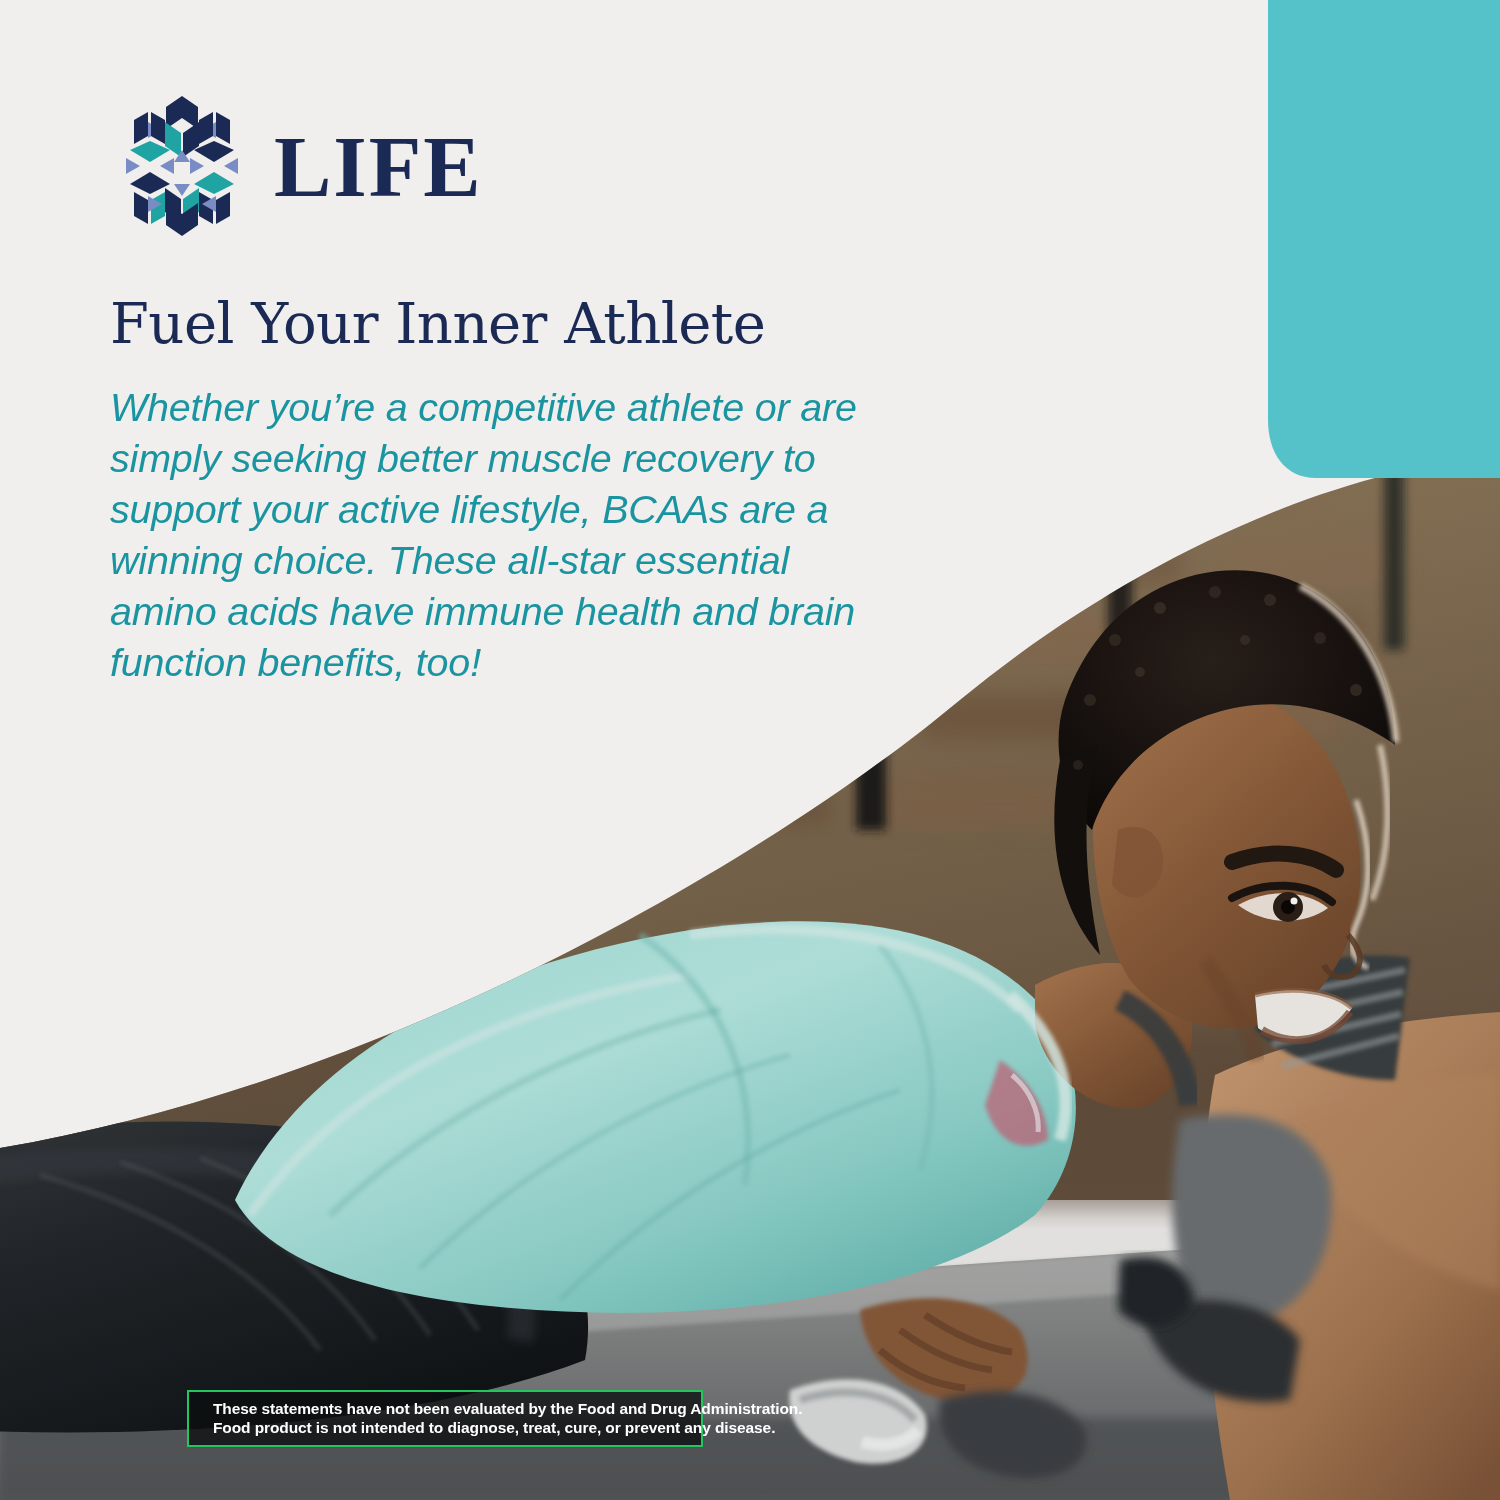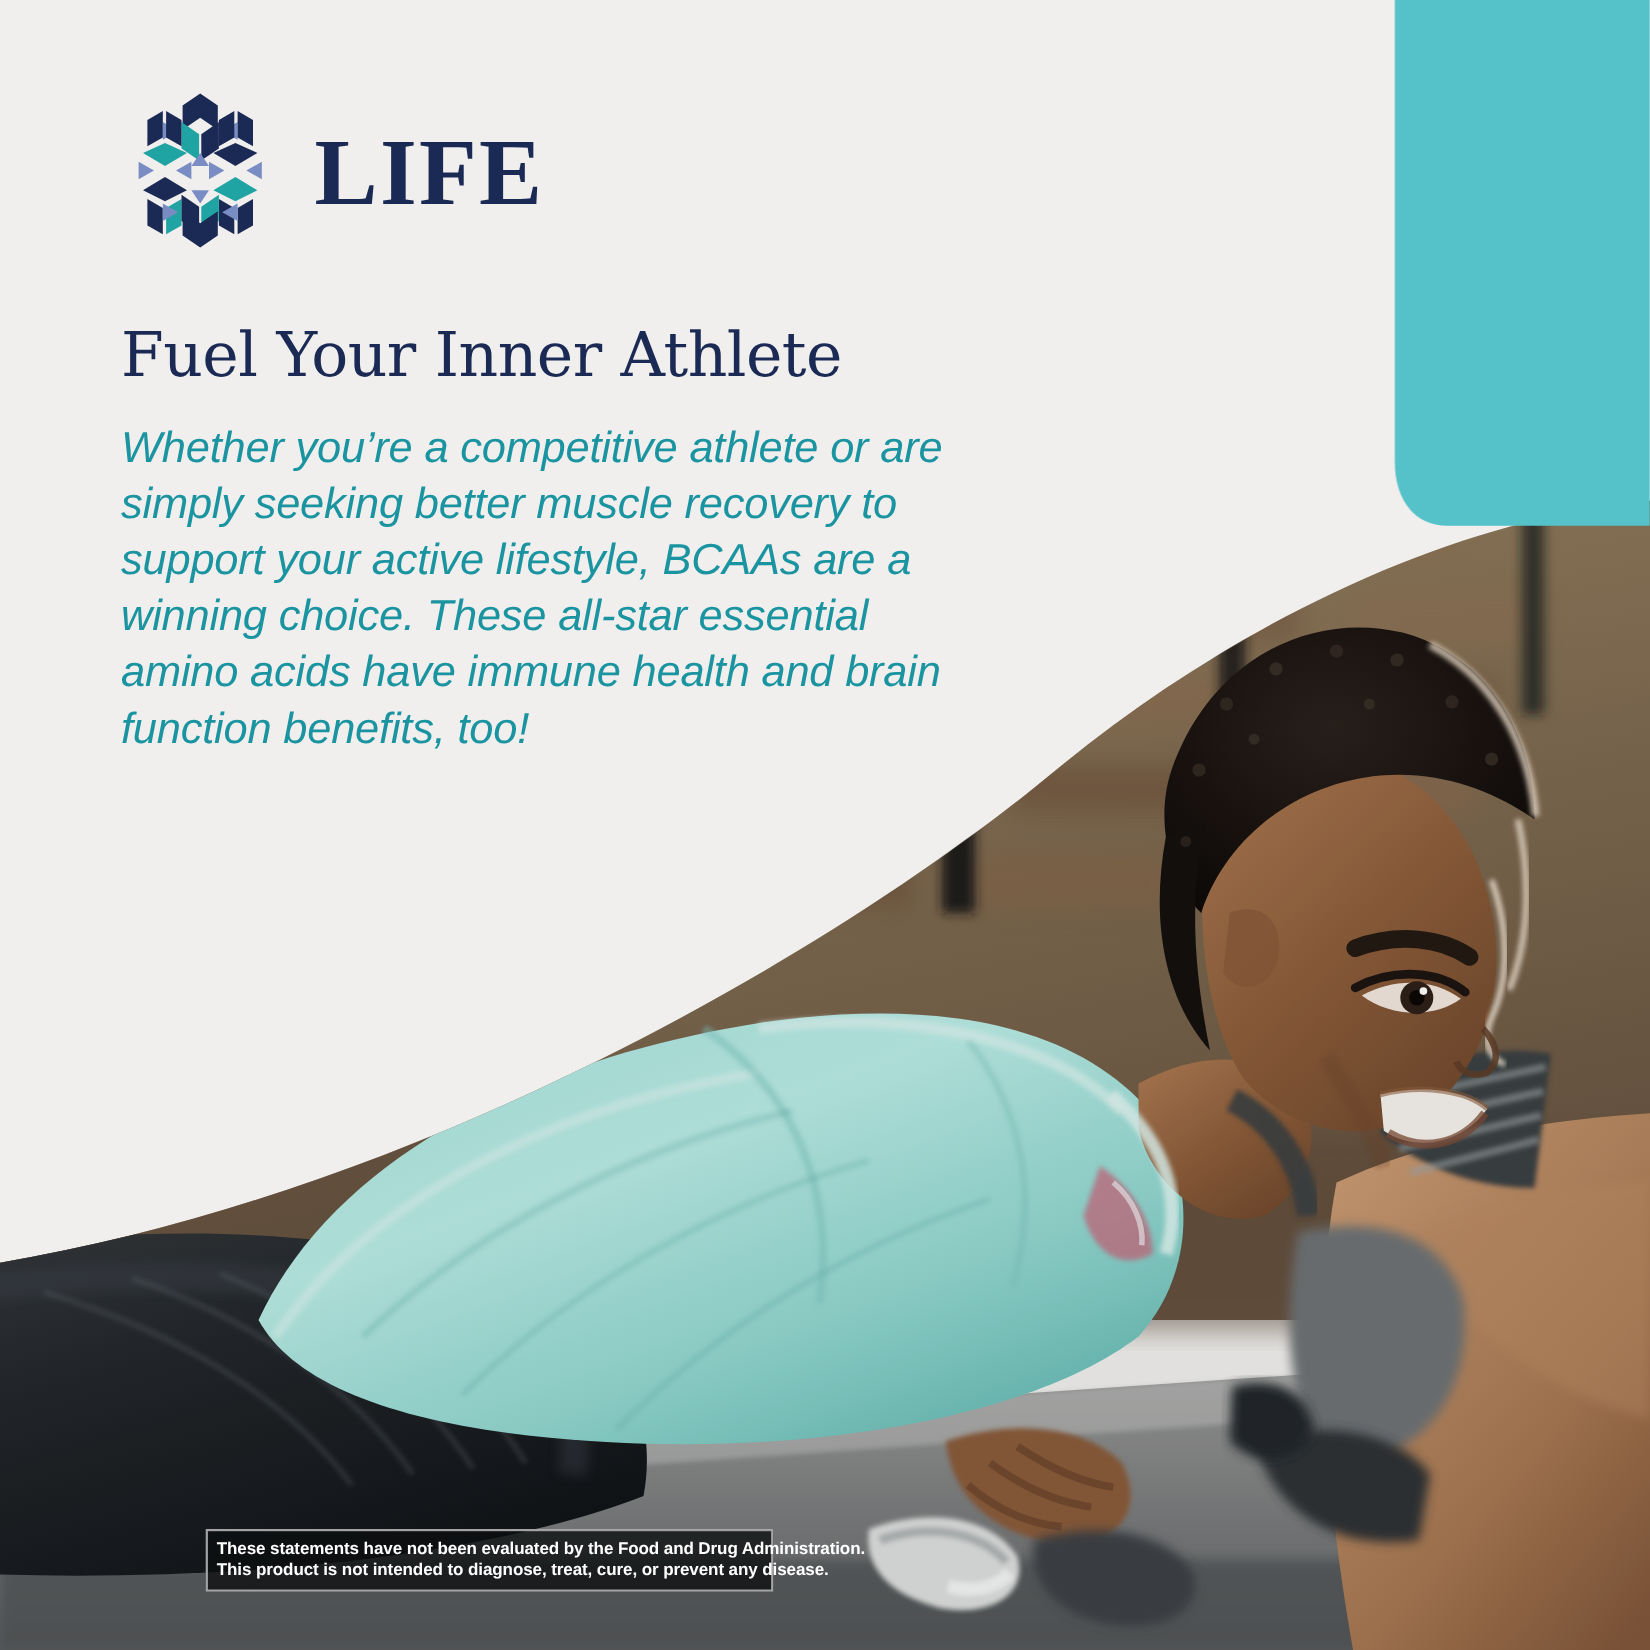--- a/index.html
+++ b/index.html
@@ -8,21 +8,21 @@
     background:#f0efed;
     font-family:"Liberation Sans",sans-serif;
     overflow:hidden;
   }
   .canvas{position:relative;width:1500px;height:1500px;overflow:hidden;background:#f0efed;}
 
   
   .teal-corner{position:absolute;top:0;right:0;width:276px;height:480px;}
 
   
-  .logo-block{position:absolute;left:112px;top:81px;display:flex;align-items:center;gap:34px;text-align:center;}
+  .logo-block{position:absolute;left:112px;top:92px;display:flex;align-items:center;gap:22px;text-align:center;}
   .logo-mark{width:140px;height:148px;flex:0 0 auto;}
   .logo-words{display:flex;flex-direction:column;line-height:1;padding-top:4px;}
   .logo-life{
     font-family:"Liberation Serif",serif;
     font-weight:bold;
     font-size:86px;
     letter-spacing:2px;
     color:#1b2a54;
     line-height:0.92;
   }
@@ -61,23 +61,23 @@
     font-style:italic;
   }
 
   
   .photo{position:absolute;left:0;top:0;width:1500px;height:1500px;}
 
   
   .disclaimer{
     position:absolute;left:187px;top:1390px;width:516px;
     box-sizing:border-box;
-    border:2px solid #a3a3a3;
+    border:2px solid #22c55e;
     background:rgba(12,14,16,0.78);
-    padding:7px 8px 8px 8px;
+    padding:7px 8px 8px 24px;
     text-align:center;
   }
   .disclaimer span{
     display:block;
     font-family:"Liberation Sans",sans-serif;
     font-weight:bold;
     font-size:15.5px;
     line-height:19px;
     color:#ffffff;
     letter-spacing:-0.1px;
@@ -403,16 +403,16 @@
       <div class="logo-life">LIFE</div>
     </div>
   </div>
 
   <h1 class="headline">Fuel Your Inner Athlete</h1>
 
   <p class="body-copy">Whether you’re a competitive athlete or are simply seeking better muscle recovery to support your active lifestyle, BCAAs are a winning choice. These all-star essential amino acids have immune health and brain function benefits, too!</p>
 
   <div class="disclaimer">
     <span>These statements have not been evaluated by the Food and Drug Administration.</span>
-    <span>This product is not intended to diagnose, treat, cure, or prevent any disease.</span>
+    <span>Food product is not intended to diagnose, treat, cure, or prevent any disease.</span>
   </div>
 
 </div>
 
 </body></html>

